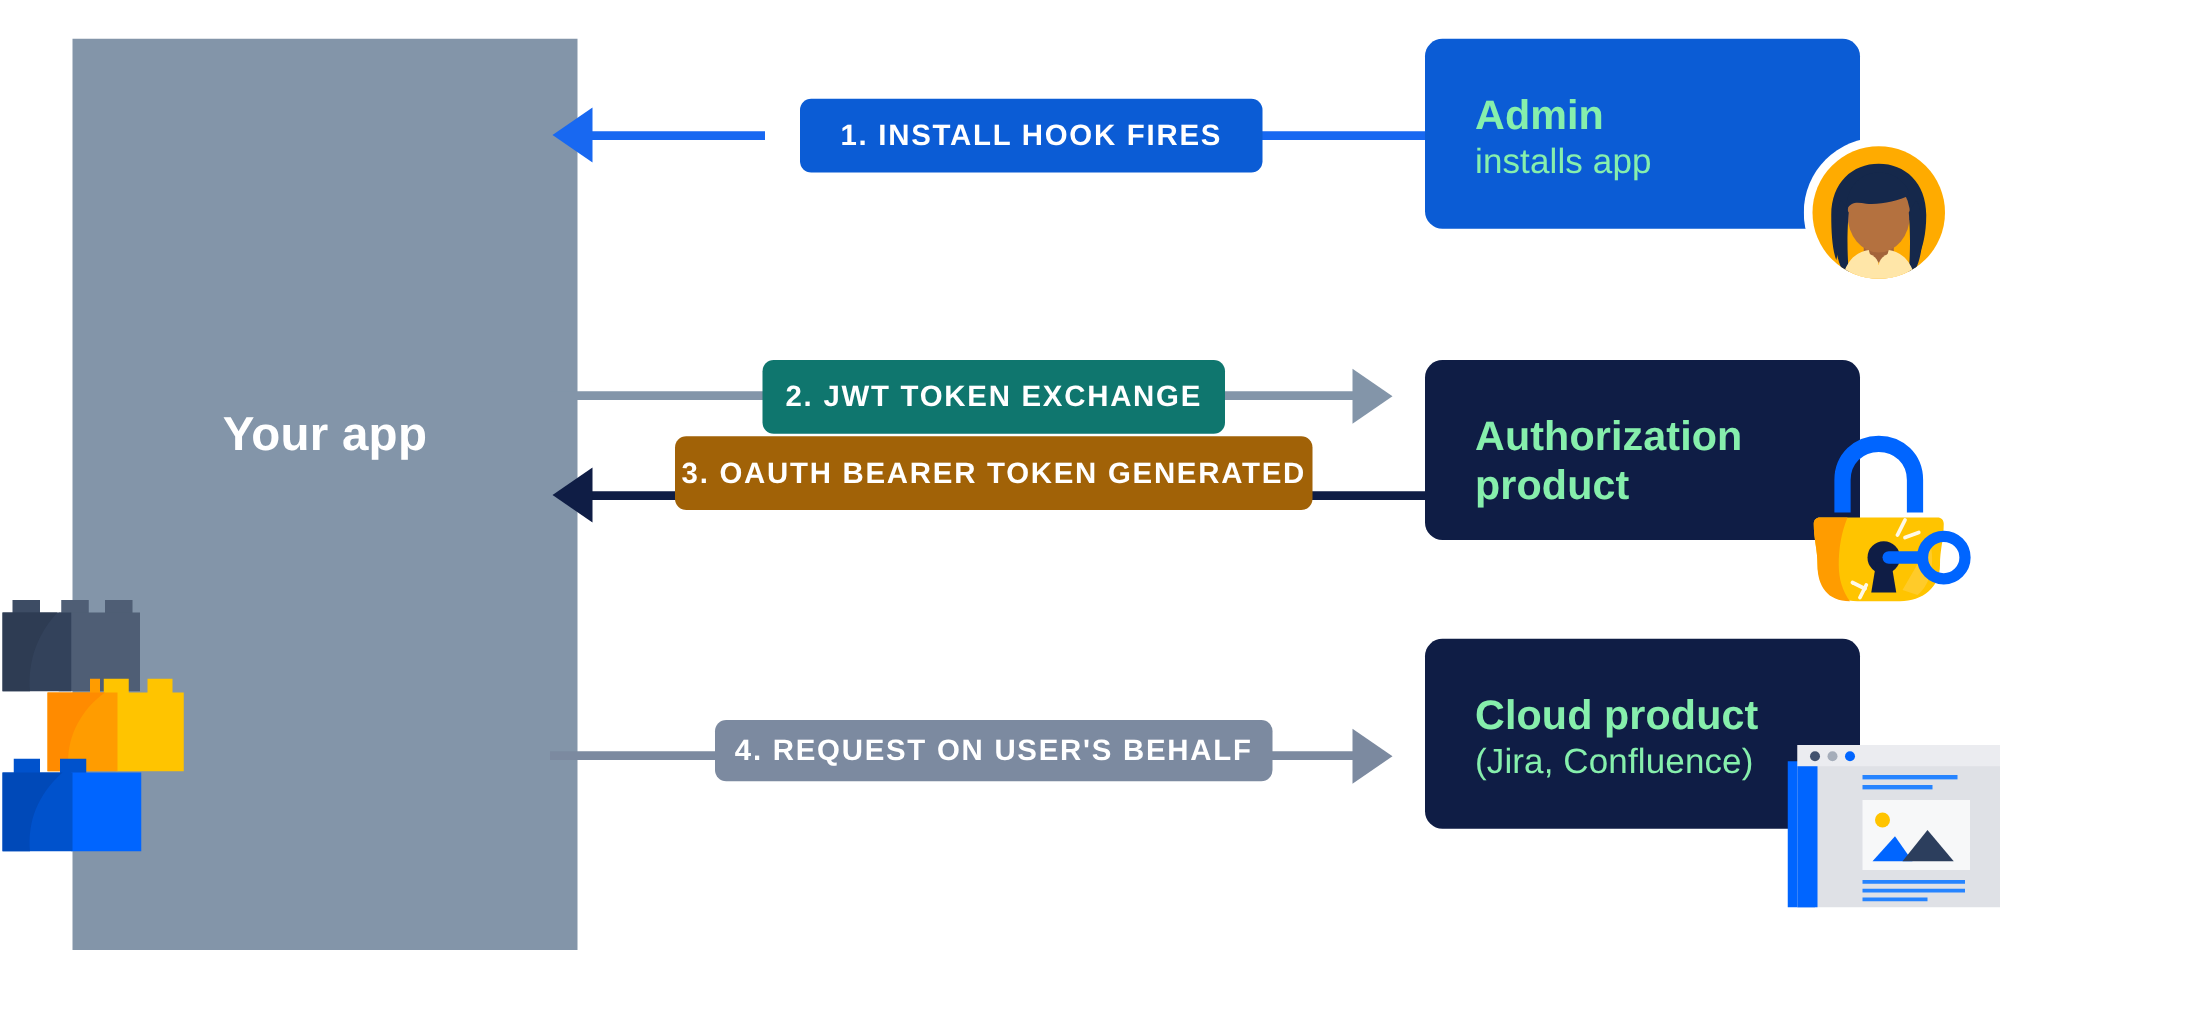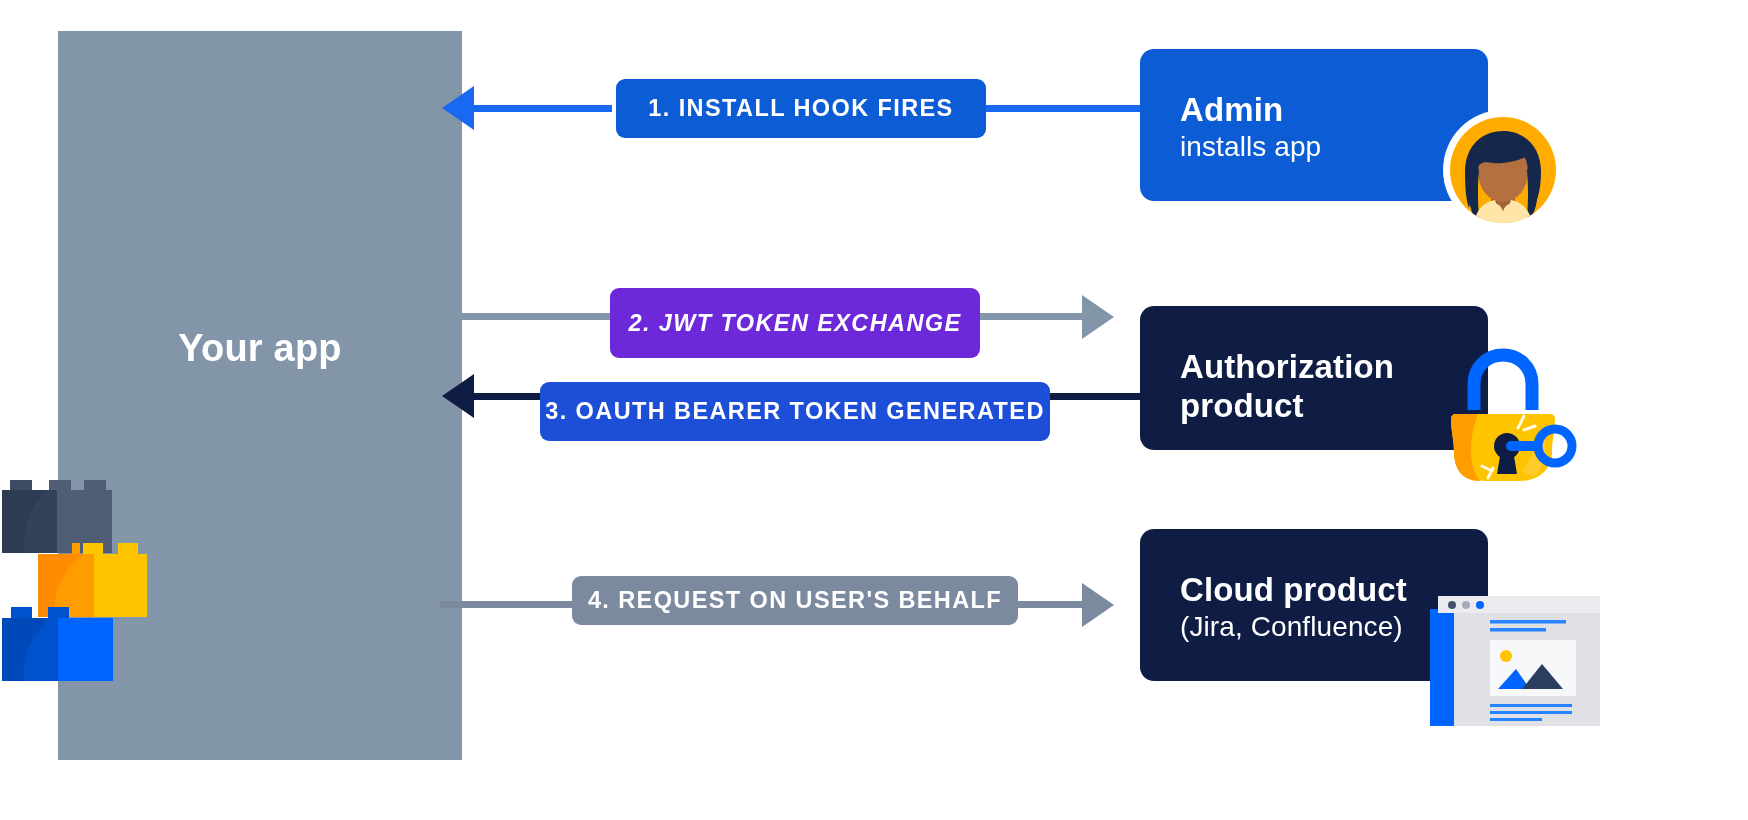--- a/index.html
+++ b/index.html
@@ -78,22 +78,21 @@
     box-sizing: border-box;
     padding: 0 22px;
   }
 
   
   .node {
     position: absolute;
     border-radius: 14px;
     box-sizing: border-box;
     padding: 42px 40px;
-    color: #ffffff;
-    margin-top: 18px;
+    color: #86efac;
   }
   .node-title {
     font-size: 33px;
     font-weight: 600;
     line-height: 1.18;
     letter-spacing: .1px;
   }
   .node-sub {
     font-size: 28px;
     font-weight: 400;
@@ -139,35 +138,35 @@
       <rect x="2" y="163" width="56" height="63" fill="#0052cc"></rect>
       <path d="M2 226 L2 163 L50 163 C30 181 22 202 24 226 Z" fill="#0049b8"></path>
     </svg>
   </div>
 
   <div>
 
     <div class="line" style="left:978px; top:105px; width:162px; background:#1868f1;"></div>
     <div class="line" style="left:470px; top:105px; width:142px; background:#1868f1;"></div>
     <div class="arrow-head arrow-left" style="left:442px; top:86px; border-right:32px solid #1868f1;"></div>
-    <div class="step-label" style="left:616px; top:79px; width:370px; height:59px; background:#0b5cd5;">1. INSTALL HOOK FIRES</div>
+    <div class="step-label" style="left:640px; top:79px; width:370px; height:59px; background:#0b5cd5;">1. INSTALL HOOK FIRES</div>
   </div>
 
   <div>
     <div class="line" style="left:440px; top:313px; width:174px; background:#8395a9;"></div>
     <div class="line" style="left:976px; top:313px; width:110px; background:#8395a9;"></div>
     <div class="arrow-head arrow-right" style="left:1082px; top:295px; border-left:32px solid #8395a9;"></div>
-    <div class="step-label" style="left:610px; top:288px; width:370px; height:70px; background:#6d28d9;font-style:italic;">2. JWT TOKEN EXCHANGE</div>
+    <div class="step-label" style="left:610px; top:288px; width:370px; height:59px; background:#0f766e;">2. JWT TOKEN EXCHANGE</div>
   </div>
 
   <div>
     <div class="line" style="left:470px; top:393px; width:80px; background:#0f1d45;"></div>
     <div class="line" style="left:1045px; top:393px; width:95px; background:#0f1d45;"></div>
     <div class="arrow-head arrow-left" style="left:442px; top:374px; border-right:32px solid #0f1d45;"></div>
-    <div class="step-label" style="left:540px; top:382px; width:510px; height:59px; background:#1d4ed8;">3. OAUTH BEARER TOKEN GENERATED</div>
+    <div class="step-label" style="left:540px; top:349px; width:510px; height:59px; background:#a16207;">3. OAUTH BEARER TOKEN GENERATED</div>
   </div>
 
   <div>
     <div class="line" style="left:440px; top:601px; width:136px; background:#7c8aa0;"></div>
     <div class="line" style="left:1014px; top:601px; width:72px; background:#7c8aa0;"></div>
     <div class="arrow-head arrow-right" style="left:1082px; top:583px; border-left:32px solid #7c8aa0;"></div>
     <div class="step-label" style="left:572px; top:576px; width:446px; height:49px; background:#7c8aa0;">4. REQUEST ON USER'S BEHALF</div>
   </div>
 
   <div class="node" style="left:1140px; top:31px; width:348px; height:152px; background:#0b5cd5;">

